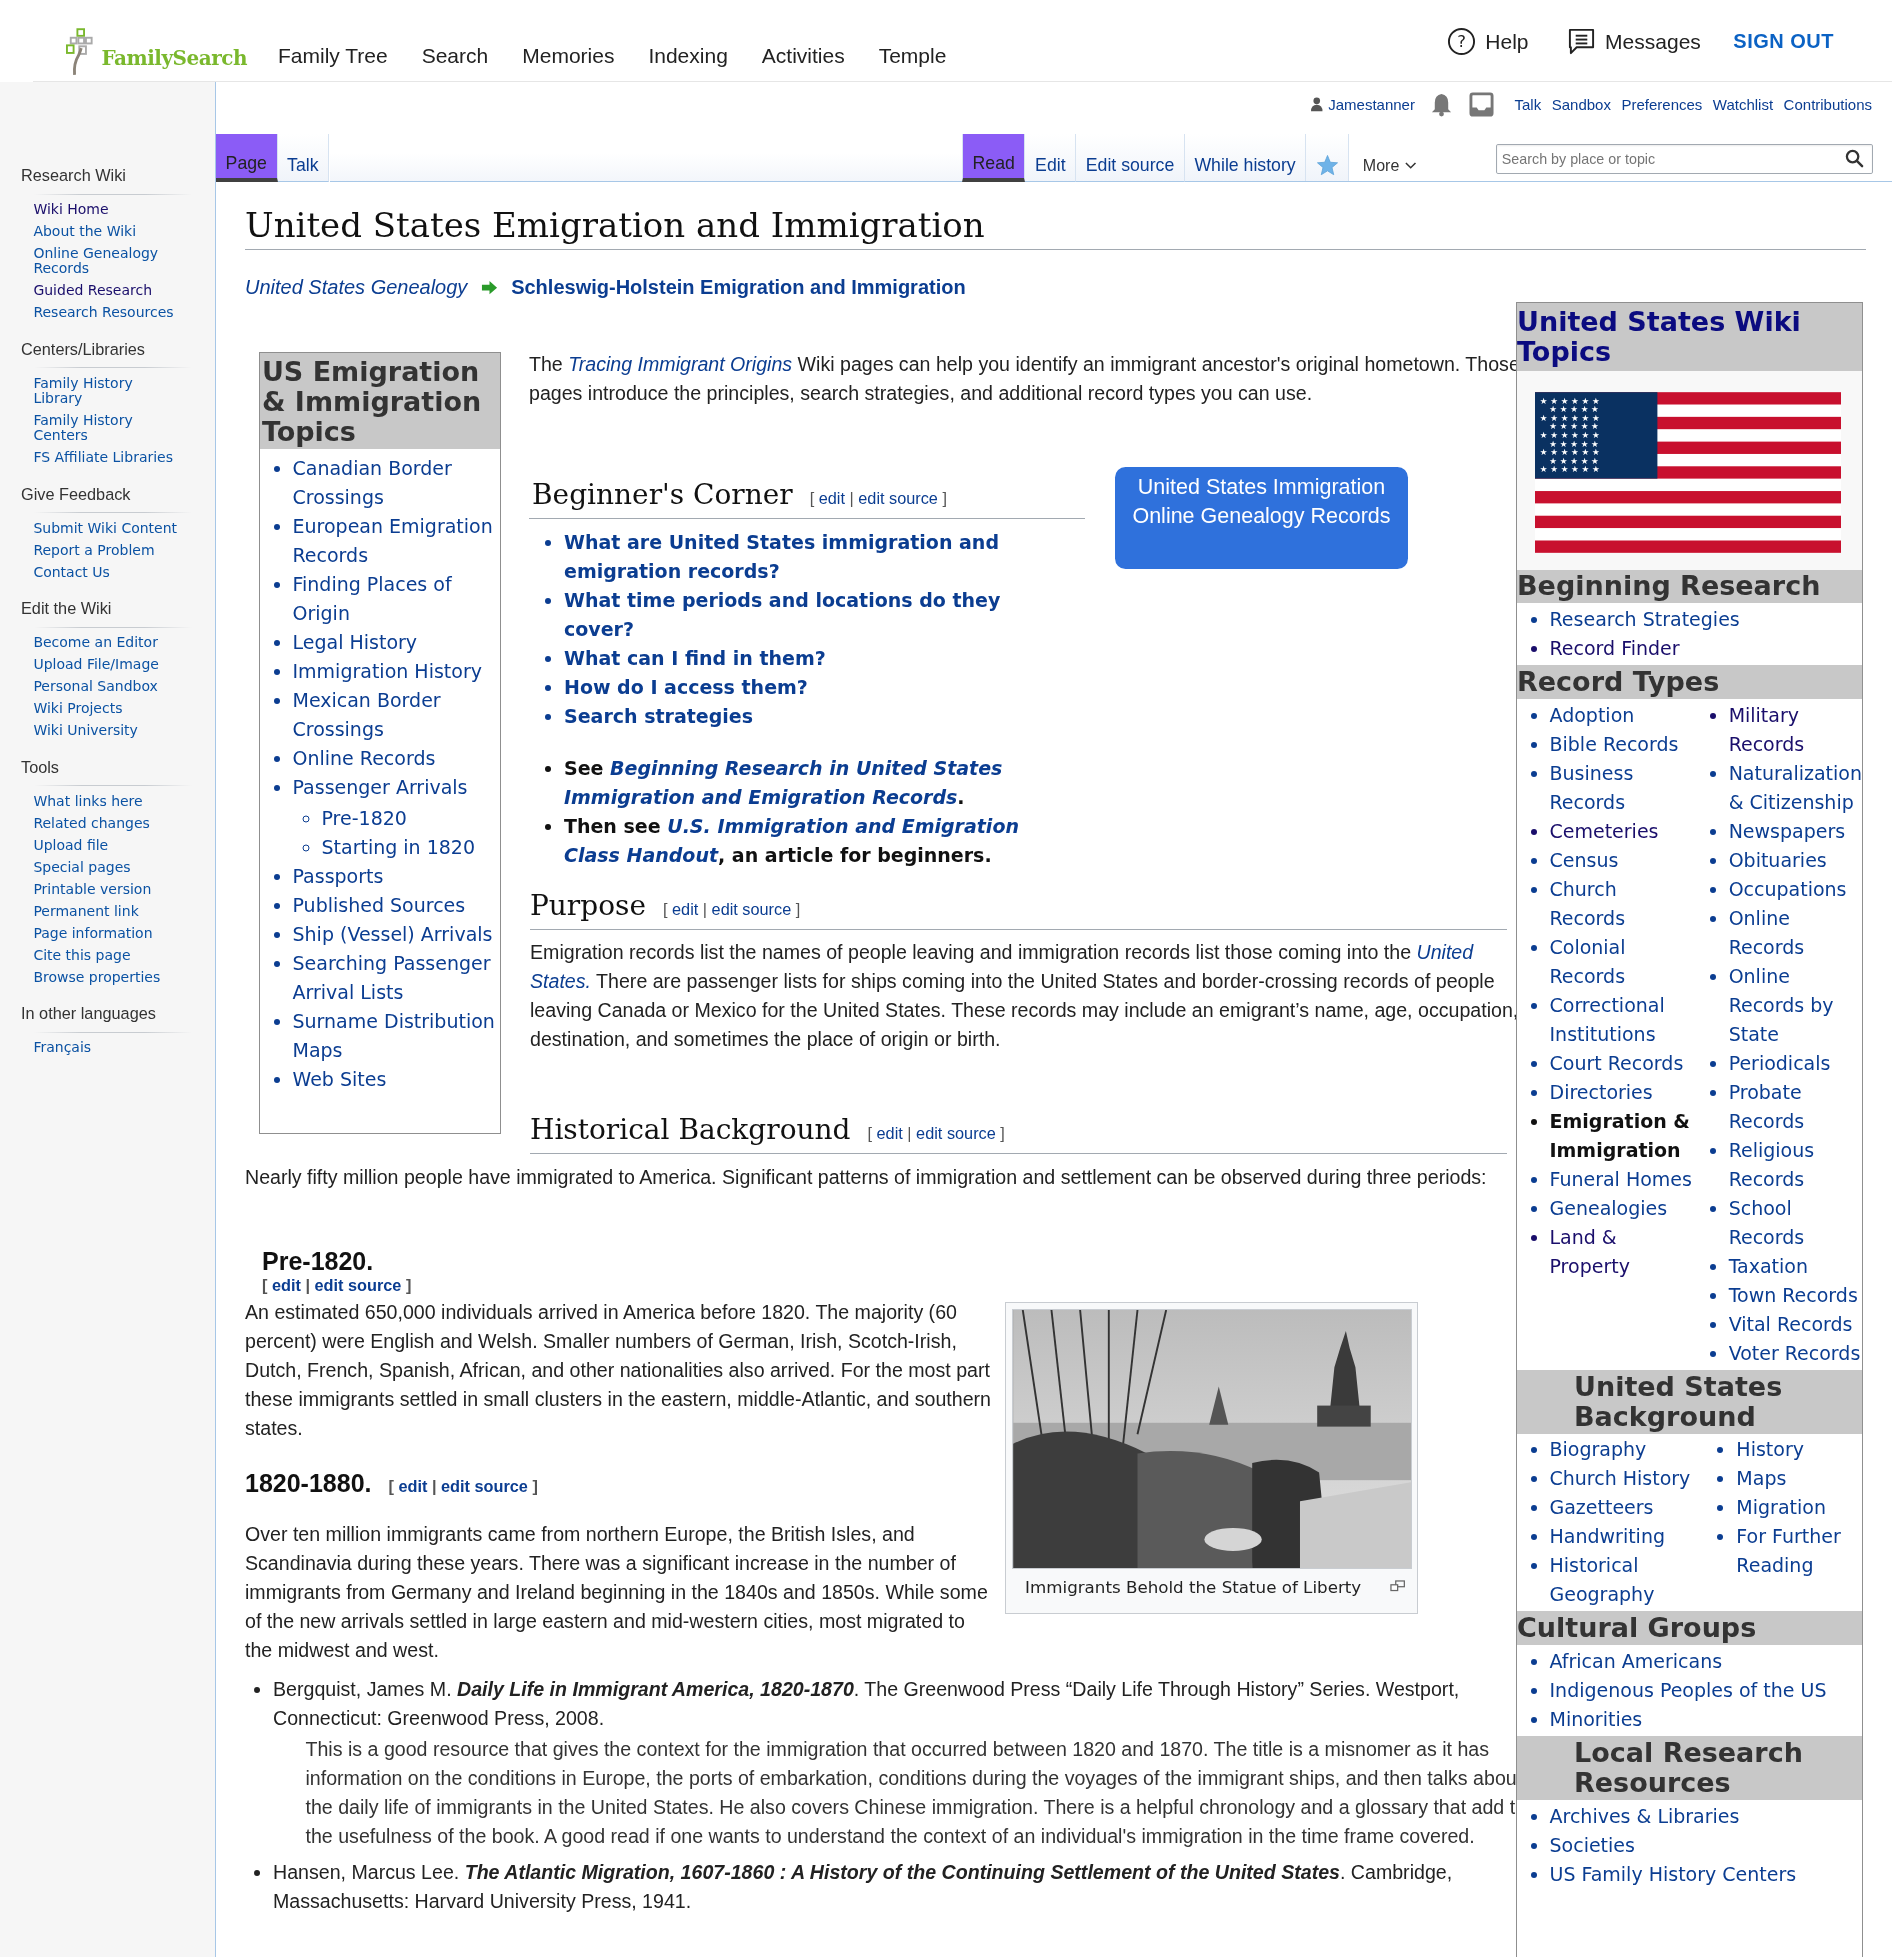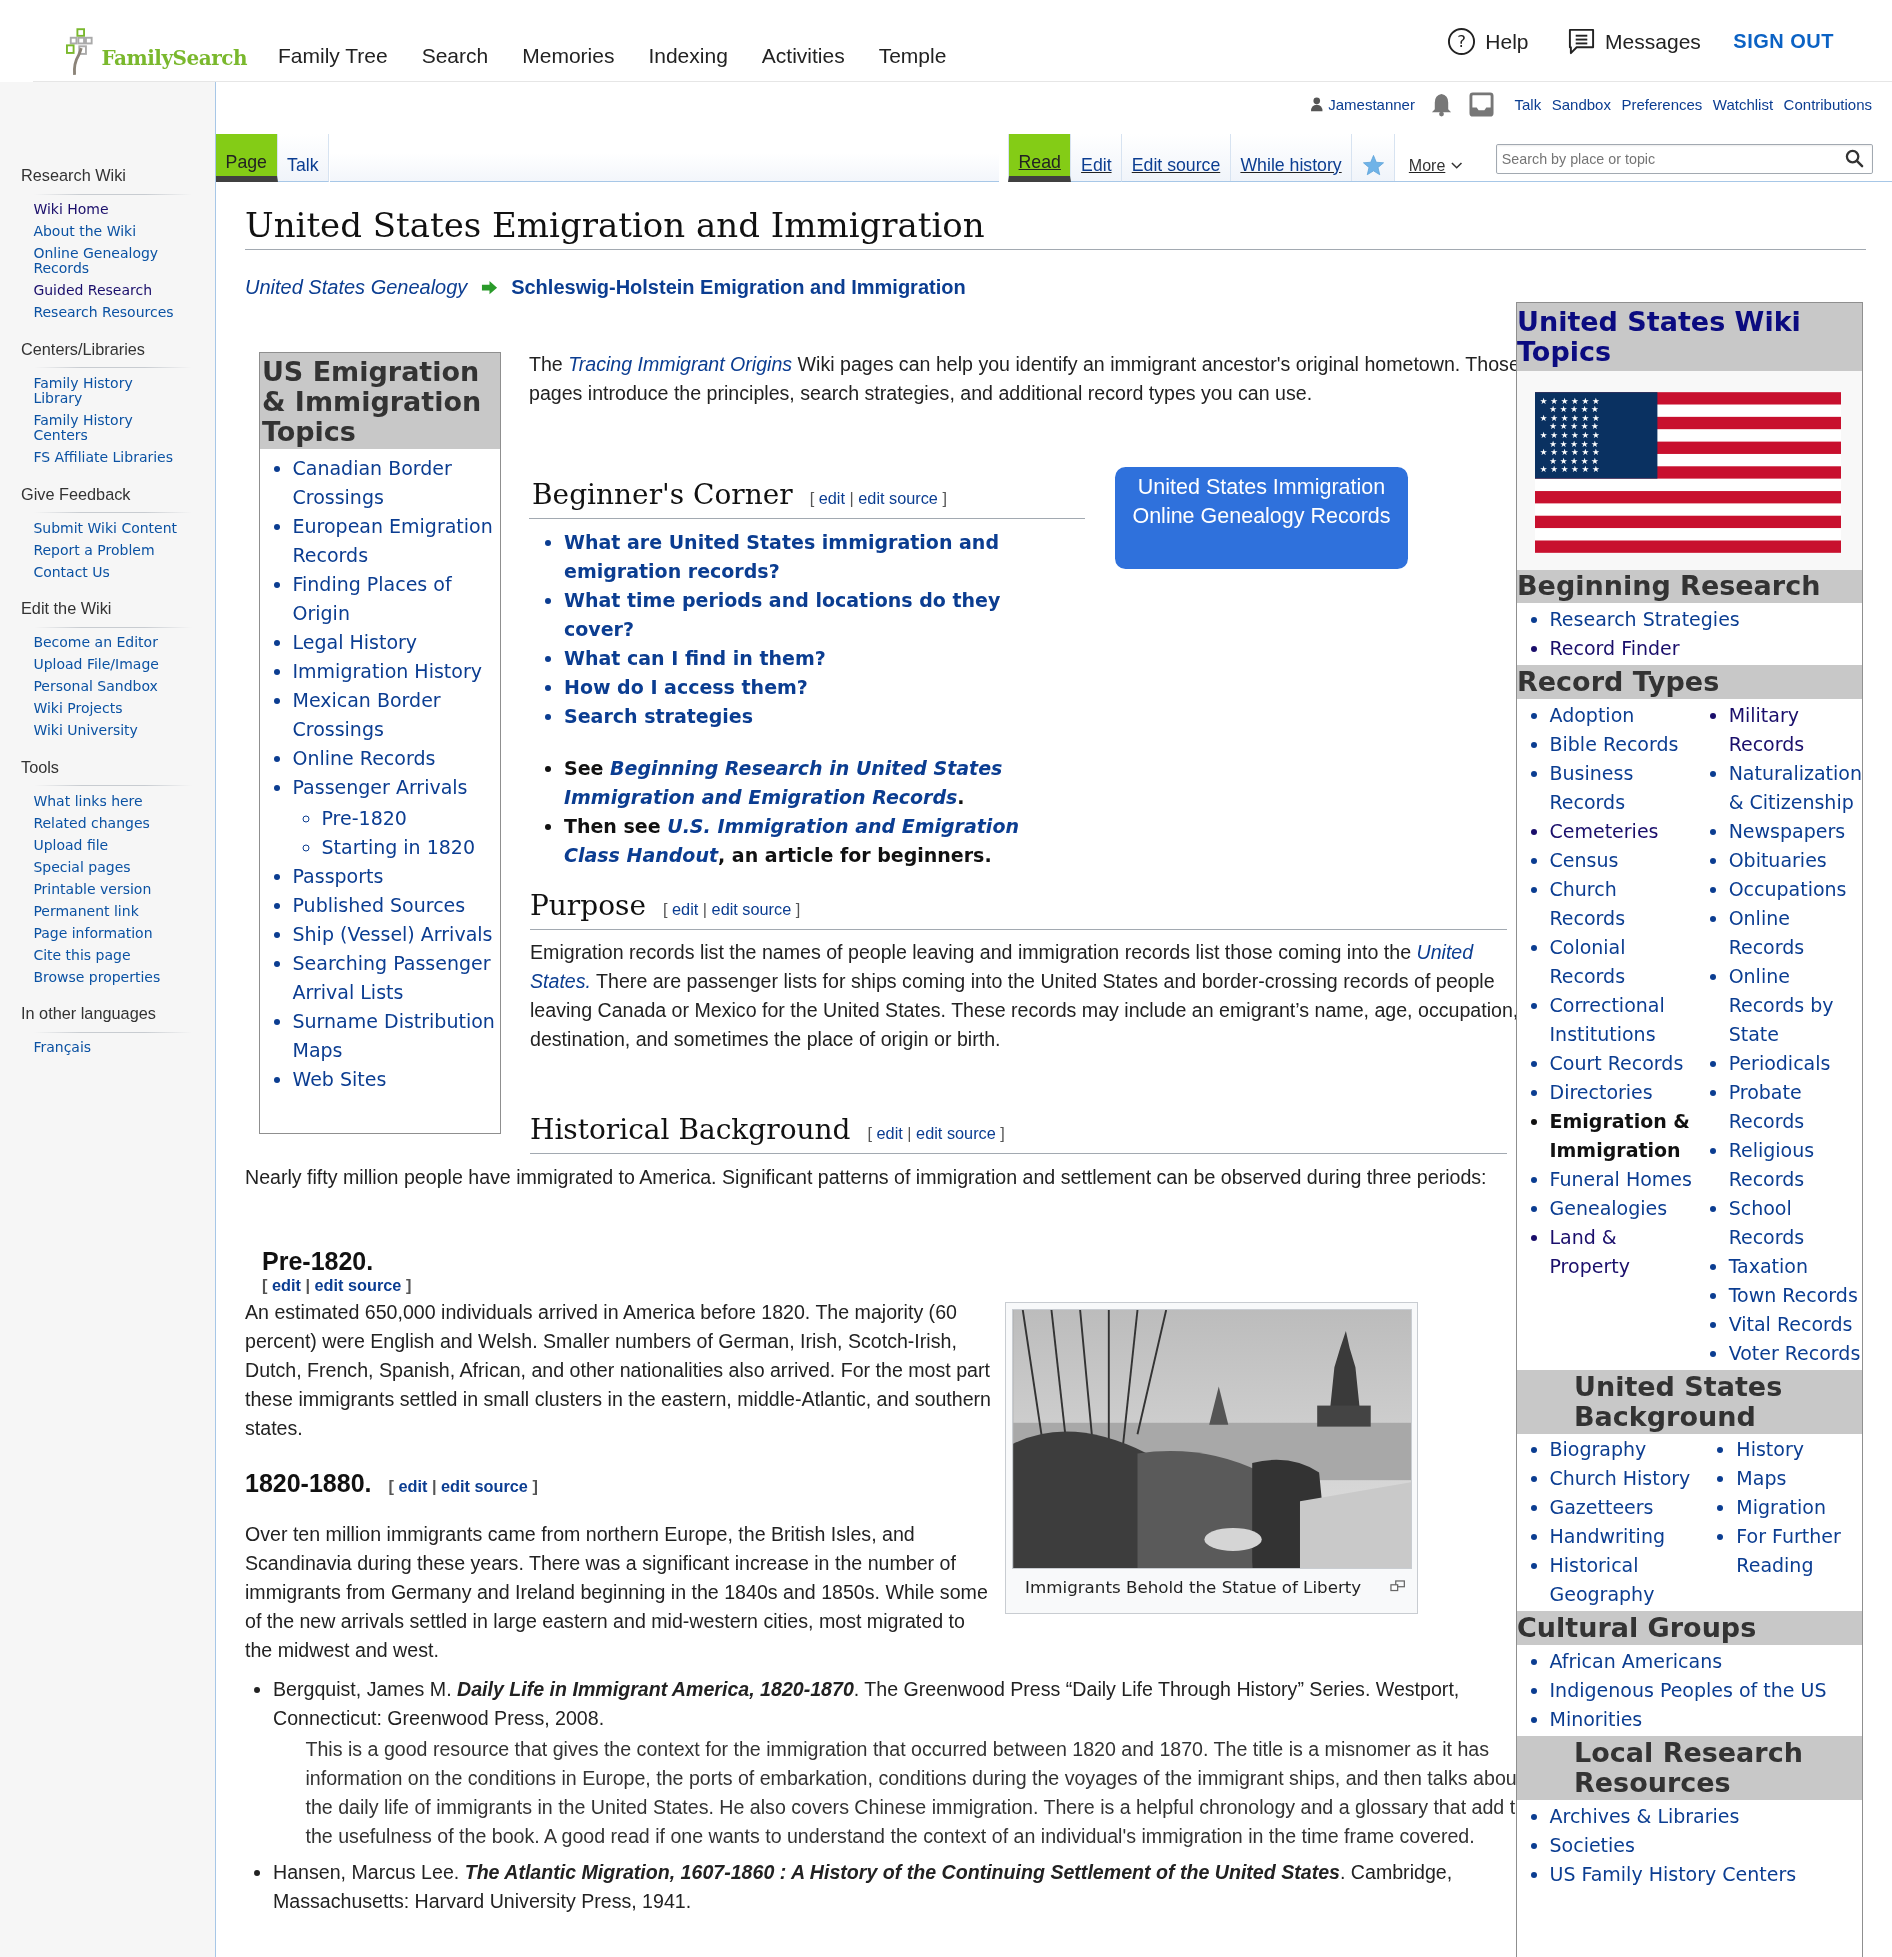--- a/index.html
+++ b/index.html
@@ -29,23 +29,23 @@
   .portal h3 { font-family: "Liberation Sans", sans-serif; font-weight: normal; font-size: 16.3px; color: #333; padding-bottom: 9.6px; position: relative; }
   .portal h3::after { content: ""; position: absolute; left: 13.4px; right: 23px; bottom: 0; height: 1px; background: linear-gradient(to right, #f6f6f6, #c8ccd1 30%, #c8ccd1 70%, #f6f6f6); }
   .portal ul { list-style: none; margin-left: 12.4px; margin-top: 7.6px; }
   .portal li { font-size: 14px; line-height: 15.3px; margin-bottom: 6.7px; color: #0b52a3; width: 163px; }
   .portal li.dark { color: #1a0e6b; }
   #p-research { margin-top: 84px; }
 
   
   #tabs-left { position: absolute; left: 216px; top: 134px; height: 48px; display: flex; align-items: flex-end; }
   .tab { height: 48px; padding: 0 9.6px; display: flex; align-items: center; padding-top: 15.3px; font-family: "Liberation Sans", sans-serif; font-size: 17.7px; color: #0b3d91; background: linear-gradient(to bottom, #ffffff 0%, #f0f4fa 100%); border-right: 1px solid #d7e3f1; border-bottom: 1px solid #a7c7e7; }
-  .tab.sel { background: #84cc16; color: #222; border-bottom: 6px solid #404040; }
+  .tab.sel { background: #8b5cf6; color: #222; border-bottom: 4px solid #404040; }
   #tabs-strip { position: absolute; left: 330px; top: 134px; width: 669px; height: 48px; border-bottom: 1px solid #a7c7e7; background: linear-gradient(to bottom, #fff 40%, #f3f6fb 100%); }
-  #tabs-right { position: absolute; left: 1008px; top: 134px; height: 48px; display: flex; align-items: center; text-decoration: underline; }
+  #tabs-right { position: absolute; left: 962px; top: 134px; height: 48px; display: flex; align-items: center; }
   #tabs-right .tab:first-child { border-left: 1px solid #d7e3f1; }
   .more { height: 48px; display: flex; align-items: center; padding: 17px 9.6px 0 13.4px; font-family: "Liberation Sans", sans-serif; font-size: 16px; color: #333; border-bottom: 1px solid #a7c7e7; }
   #search { position: absolute; left: 1496px; top: 144px; width: 377px; height: 30px; border: 1px solid #a2a9b1; border-radius: 1.9px; background: #fff; box-shadow: inset 0 1px 1.9px rgba(0,0,0,0.08); }
   #search input { border: 0; outline: 0; width: 325px; height: 28px; padding-left: 4.8px; font-family: "Liberation Sans", sans-serif; font-size: 14.3px; color: #444; background: transparent; }
   #search .sicon { position: absolute; right: 7.6px; top: 3.8px; }
   #tabs-bottomline { position: absolute; left: 1190px; top: 181px; width: 703px; height: 1px; background: #a7c7e7; }
 
   
   #content { position: absolute; left: 216px; top: 182px; width: 1677px; height: 1776px; }
   #title { position: absolute; left: 29px; top: 23px; font-family: "DejaVu Serif", serif; font-size: 34px; color: #111; font-weight: normal; }

